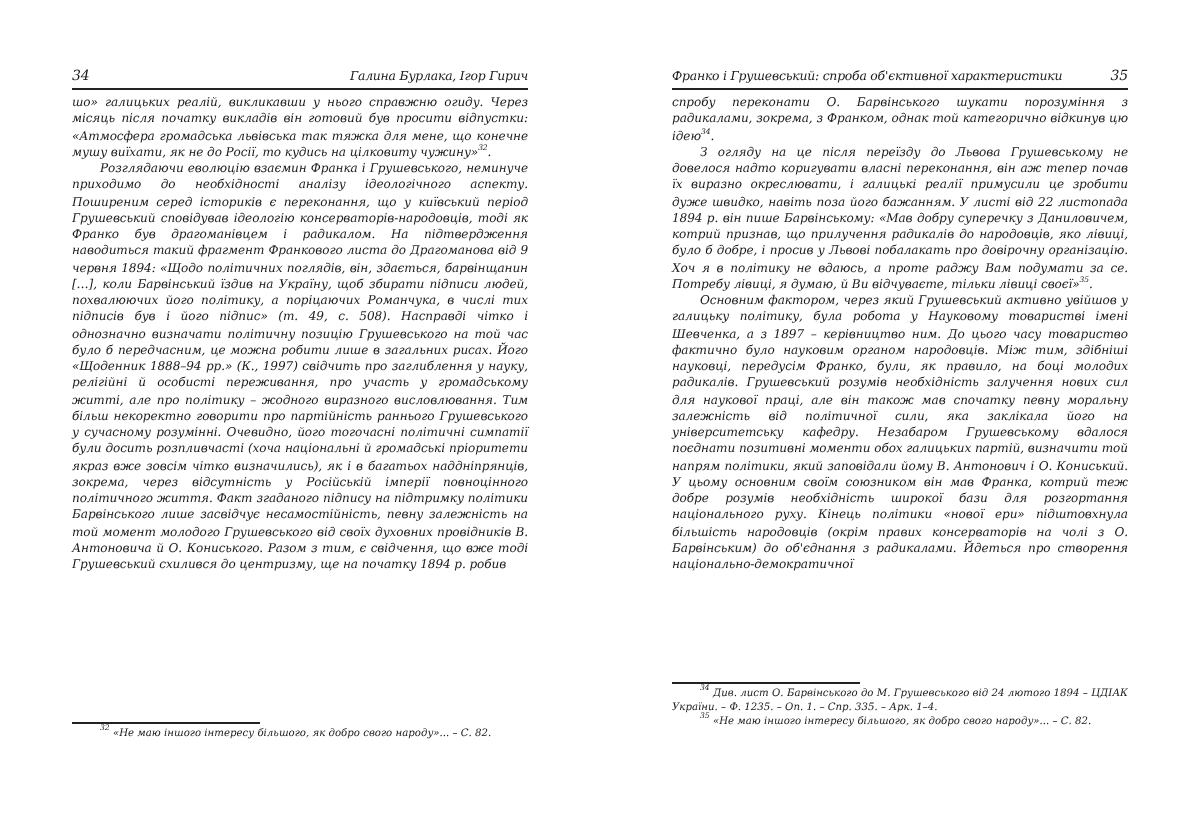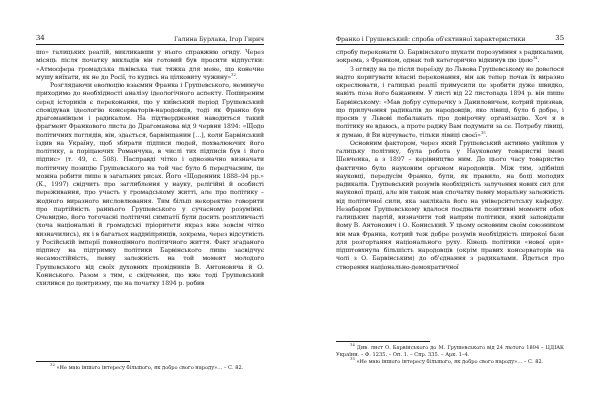--- a/index.html
+++ b/index.html
@@ -2,21 +2,21 @@
 <html><head>
 <meta charset="utf-8">
 <style>
   html, body { margin: 0; padding: 0; }
   body {
     width: 600px; height: 416px; background: #ffffff; overflow: hidden;
     font-family: "DejaVu Serif", "Liberation Serif", serif; color: #1a1a1a;
     position: relative;
   }
   .page {
-    position: absolute; top: 0; width: 300px; height: 304px;
+    position: absolute; top: 0; width: 300px; height: 304px; font-style: italic;
   }
   .page.left { left: 0; }
   .page.right { left: 300px; }
   .header {
     position: absolute; top: 30px; height: 12px;
     display: flex; justify-content: space-between; align-items: flex-end;
     font-size: 6.2px; letter-spacing: -0.1px;
     border-bottom: 1px solid #222; padding-bottom: 2px;
   }
   .left .header { left: 36px; width: 228px; }

